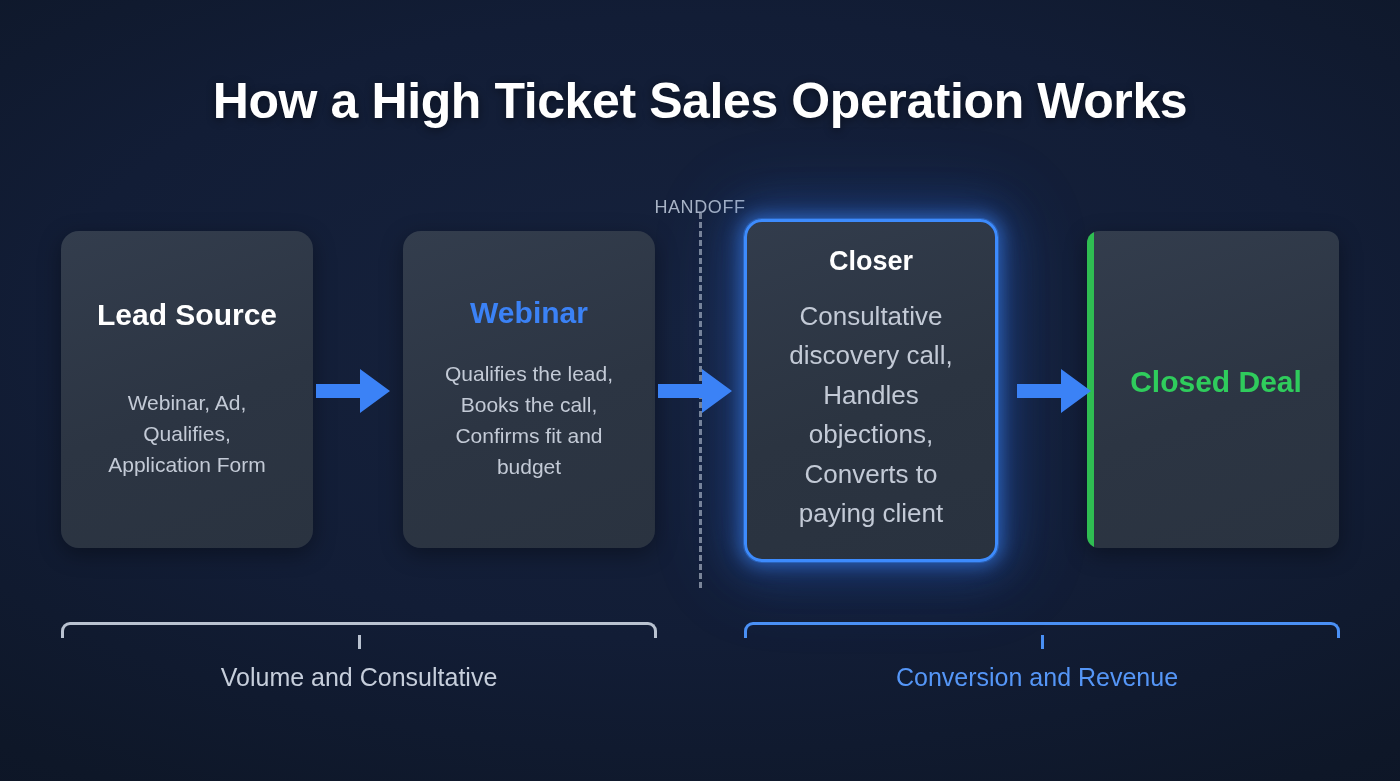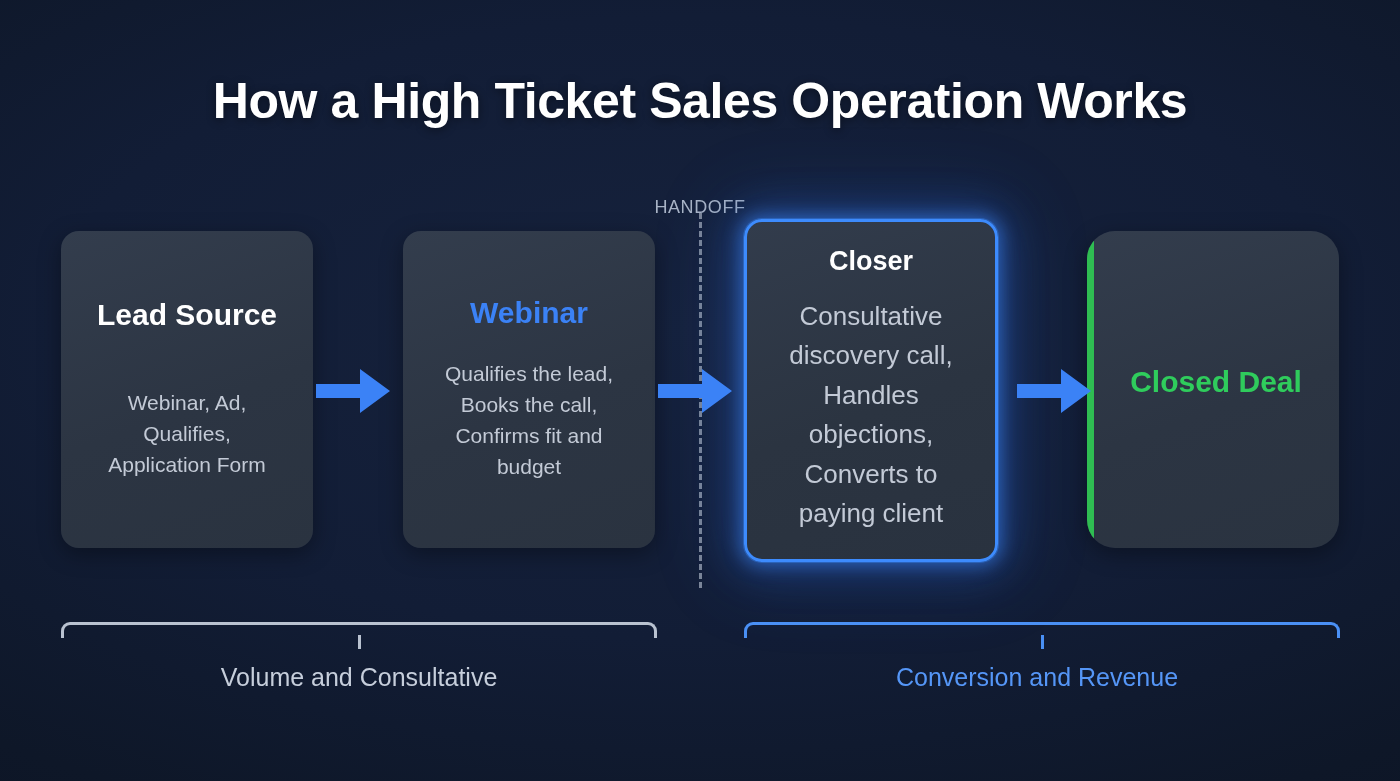--- a/index.html
+++ b/index.html
@@ -98,21 +98,21 @@
     justify-content: center;
     padding: 6px 14px;
   }
 
   .card-deal {
     position: absolute;
     left: 1087px;
     top: 231px;
     width: 252px;
     height: 317px;
-    border-radius: 28px;
+    border-radius: 12px;
     background: linear-gradient(160deg, #333d4d 0%, #2c3543 55%, #2a3340 100%);
     box-shadow: 0 6px 22px rgba(0,0,0,0.35);
     box-sizing: border-box;
     overflow: hidden;
     display: flex;
     flex-direction: column;
     align-items: center;
     justify-content: center;
     padding: 10px 16px 10px 22px;
   }

